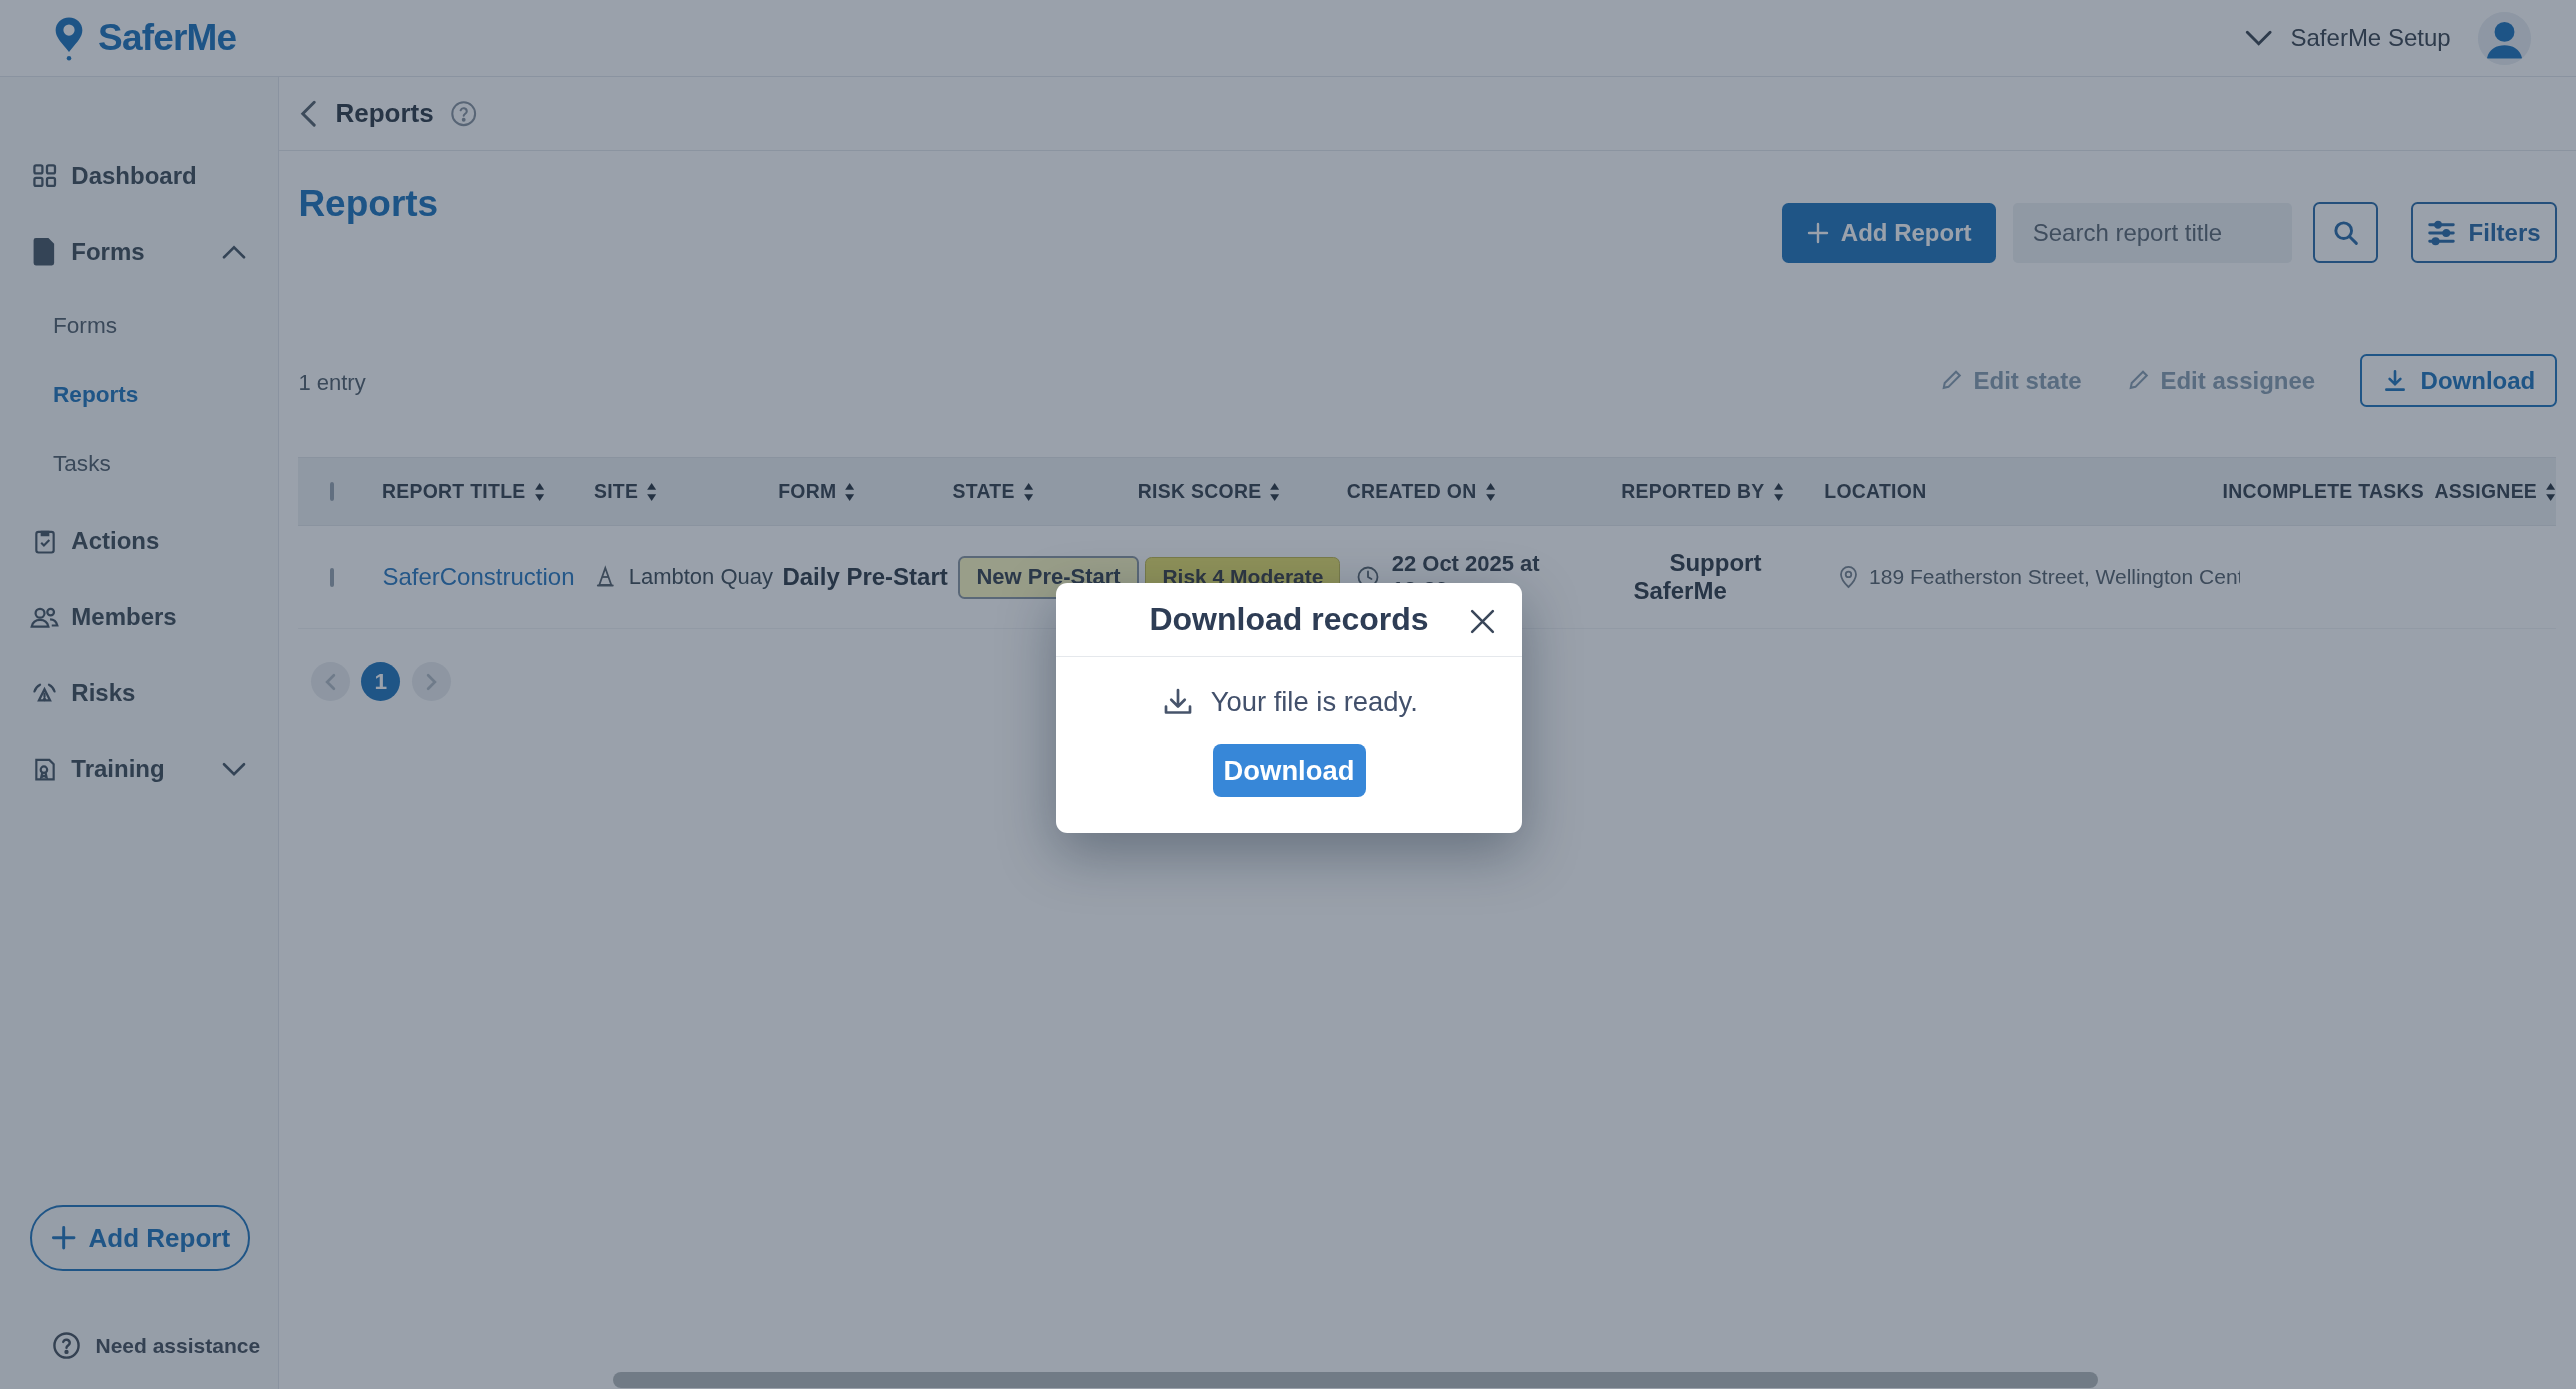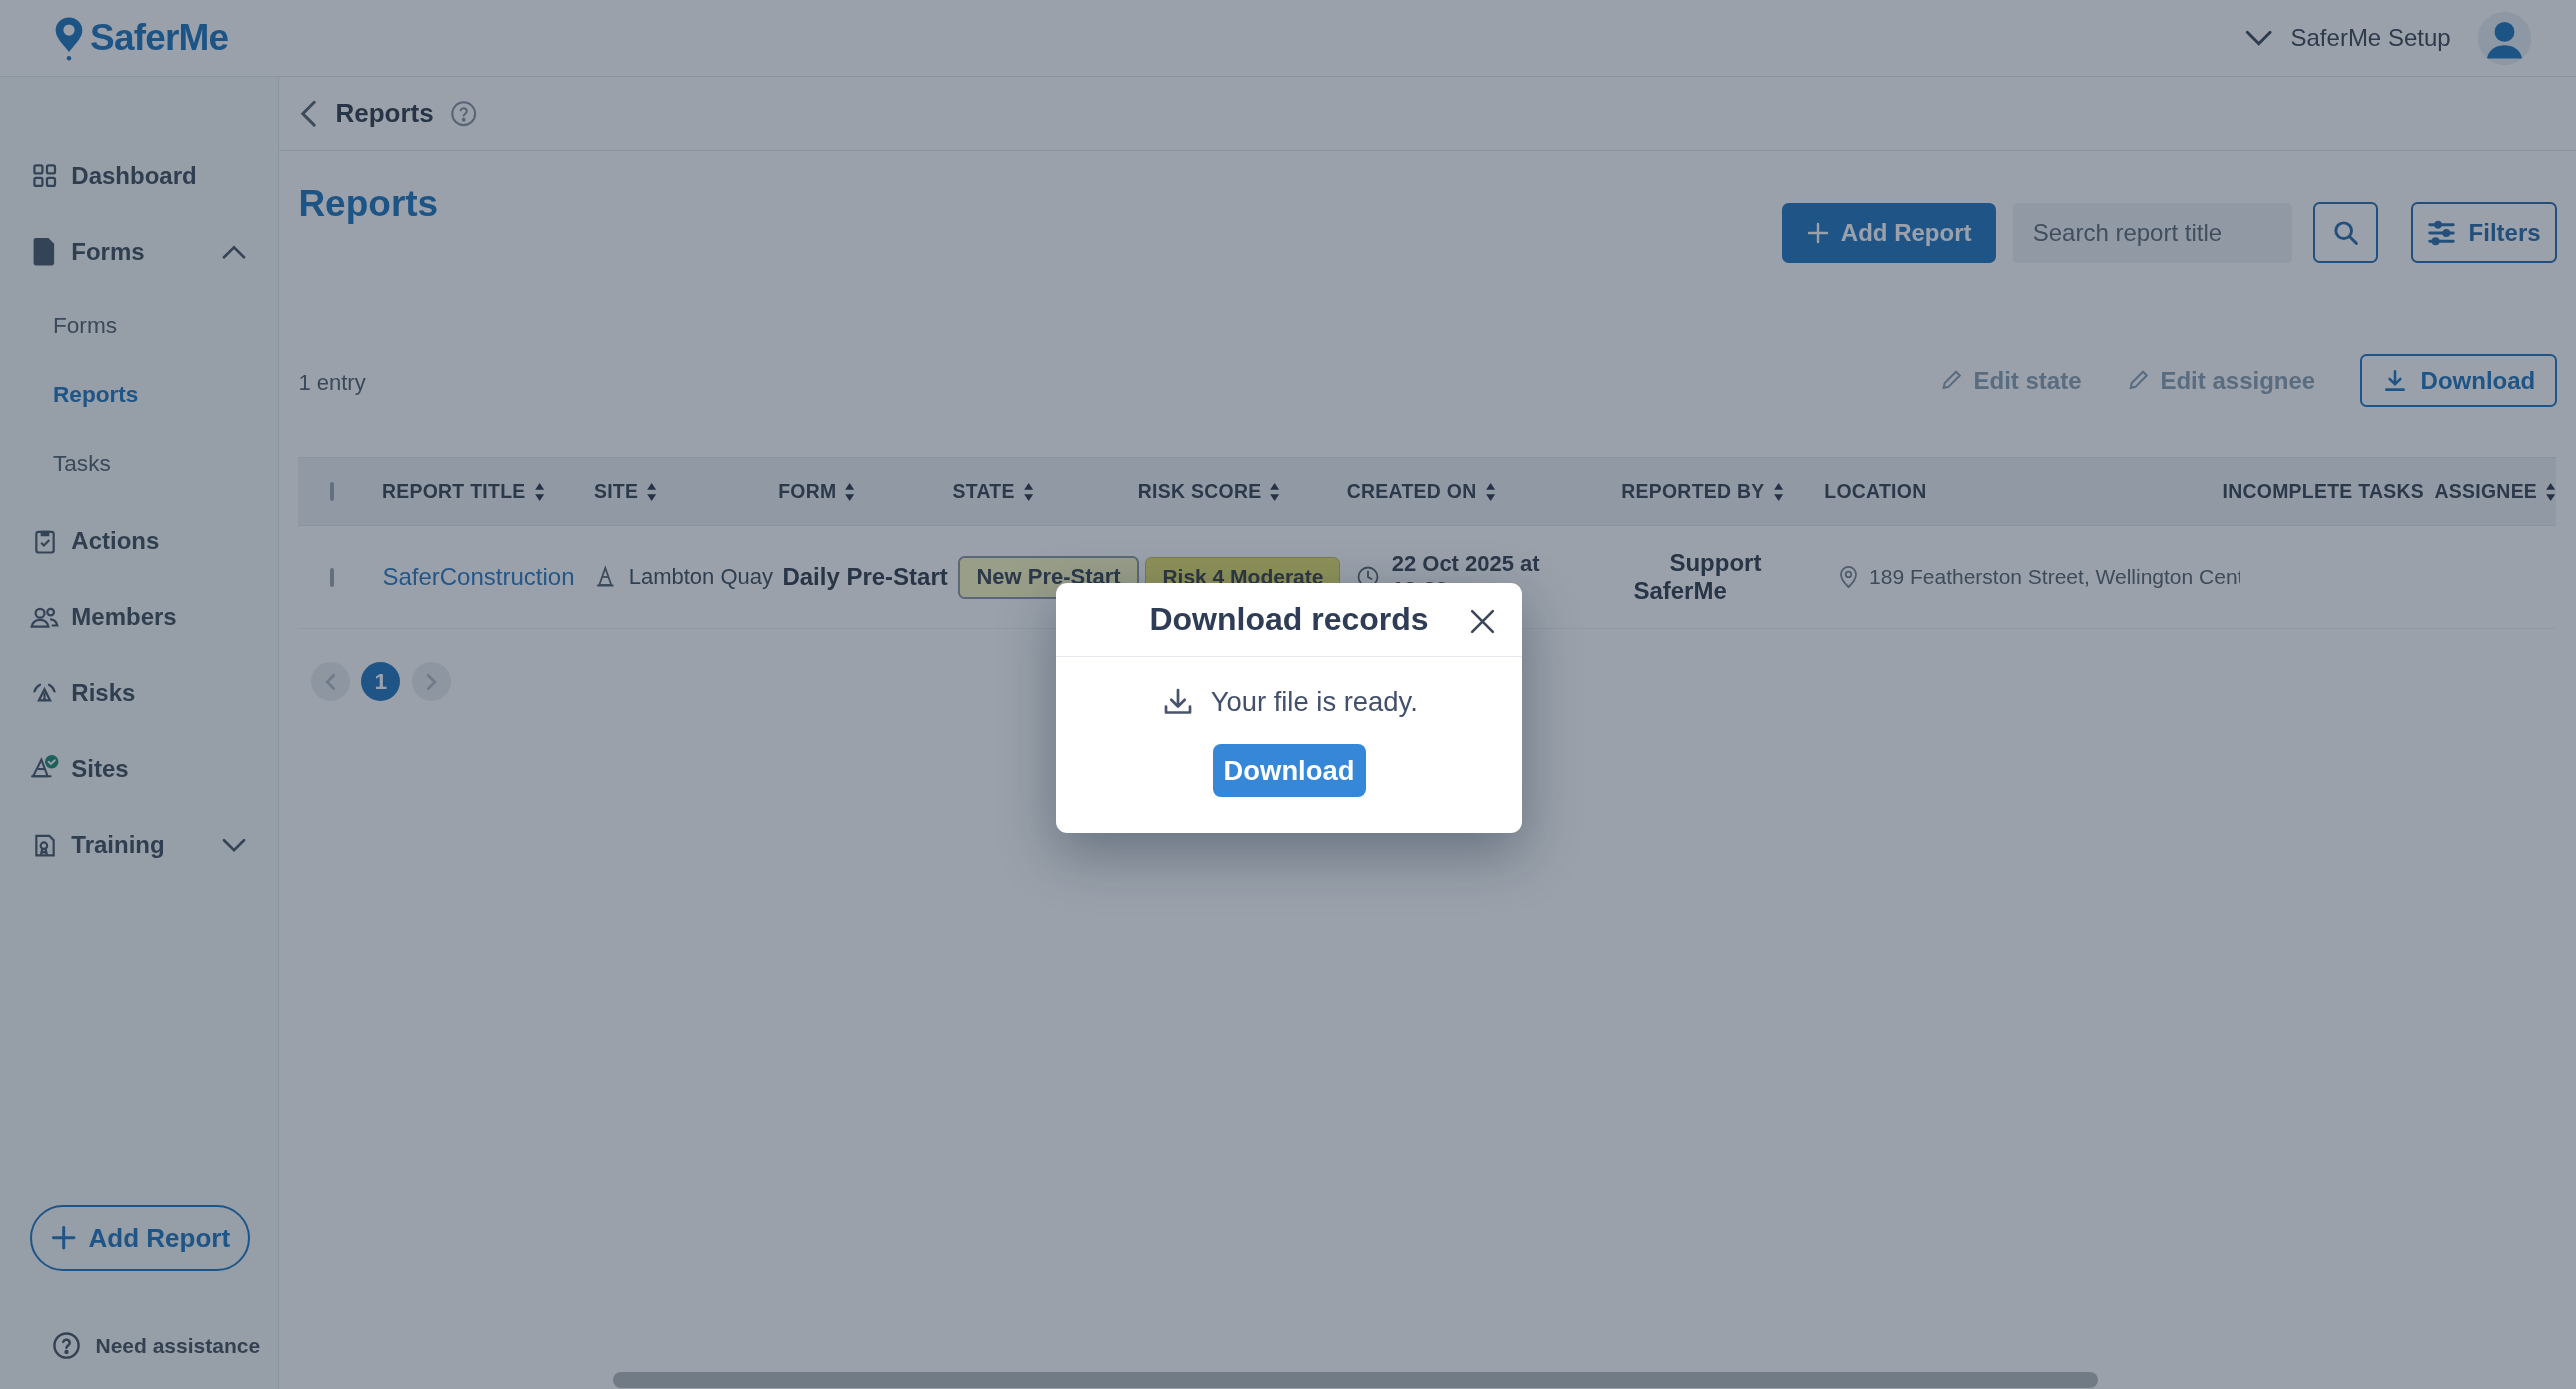--- a/index.html
+++ b/index.html
@@ -12,21 +12,21 @@
   }
   svg { display:block; }
 
   
   .topbar {
     position:absolute; left:0; top:0; width:2576px; height:77px;
     background:#ffffff; border-bottom:1.6px solid #e3e7eb;
     display:flex; align-items:center; justify-content:space-between;
     padding:0 45px 0 52px; z-index:10;
   }
-  .brand { display:flex; align-items:center; gap:4px; }
+  .brand { display:flex; align-items:center; gap:12px; }
   .brand-text { font-size:37px; font-weight:800; color:#2176bd; letter-spacing:-0.8px; }
   .topbar-right { display:flex; align-items:center; gap:27.4px; }
   .org-switch { display:flex; align-items:center; gap:18px; color:#3f4a56; font-size:24px; cursor:pointer; }
   .avatar {
     width:53px; height:53px; border-radius:50%; background:#e9eef3;
     display:flex; align-items:center; justify-content:center; overflow:hidden;
   }
 
   
   .sidebar {
@@ -269,32 +269,20 @@
           <path d="M13 8l5 10H8z"></path>
             <path d="M13 12v3" stroke-linecap="round"></path>
             <circle cx="13" cy="17.2" r="0.6" fill="#4a5a68"></circle>
           <path d="M4 10a10 10 0 0 1 5-6" stroke-linecap="round"></path>
             <path d="M22 10a10 10 0 0 0-5-6" stroke-linecap="round"></path>
         </svg>
       </span>
       <span>Risks</span>
     </div>
 
-    <div class="nav-item">
-      <span class="nav-icon">
-        <svg width="32" height="32" viewBox="0 0 30 30" fill="none">
-          <path d="M12 6l6 16H4z" stroke="#4a5a68" stroke-width="2"></path>
-          <path d="M3 22h18" stroke="#4a5a68" stroke-width="2" stroke-linecap="round"></path>
-          <path d="M8.5 15h7" stroke="#4a5a68" stroke-width="2"></path>
-          <circle cx="22" cy="8" r="6.5" fill="#1f8a70"></circle>
-          <path d="M19 8l2.2 2.2L25 6.5" stroke="#ffffff" stroke-width="1.8" fill="none" stroke-linecap="round"></path>
-        </svg>
-      </span>
-      <span>Sites</span>
-    </div>
 
     <div class="nav-item">
       <span class="nav-icon">
         <svg width="26" height="27.4" viewBox="0 0 24 24" fill="none" stroke="#4a5a68" stroke-width="2">
           <path d="M4 3h12l4 4v14H4z"></path>
             <circle cx="11" cy="12" r="3"></circle>
             <path d="M9.5 14.5L8.5 19l2.5-1.4 2.5 1.4-1-4.5"></path>
         </svg>
       </span>
       <span>Training</span>

